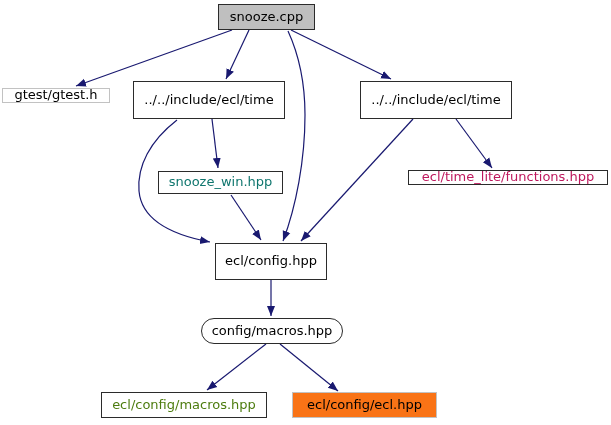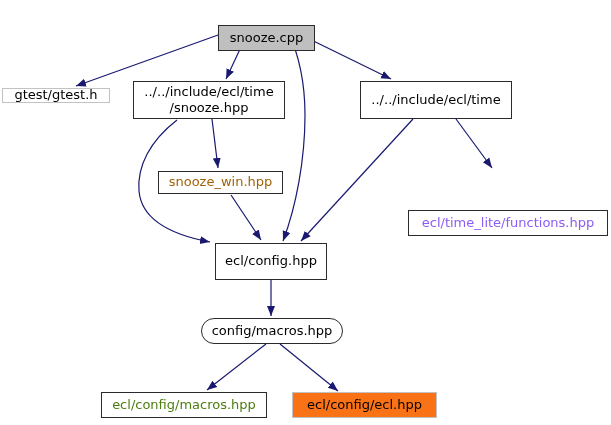--- a/index.html
+++ b/index.html
@@ -33,21 +33,20 @@
     font-size: 13px;
     line-height: 1.25;
     color: #000000;
     background: #ffffff;
     border: 1px solid #000000;
     white-space: nowrap;
     cursor: pointer;
   }
   .node.root {
     border-width: 1.5px;
-    margin-top: 21px;
   }
   .node-line {
     pointer-events: none;
   }
 </style>
 </head>
 <body>
 
 <div id="canvas" style="background: rgb(255, 255, 255);">
   <svg id="edges-layer" width="611" height="425" viewBox="0 0 611 425" xmlns="http://www.w3.org/2000/svg">
@@ -73,29 +72,28 @@
   </svg>
   <div id="nodes-layer">
       <div class="node root" title="snooze.cpp" style="left: 218px; top: 4px; width: 97px; height: 26px; color: rgb(0, 0, 0); background: rgb(191, 191, 191); border-color: rgb(43, 43, 43);">
         <div class="node-line">snooze.cpp</div>
       </div>
       <div class="node external" title="gtest/gtest.h" style="left: 2px; top: 88px; width: 108px; height: 15px; color: rgb(0, 0, 0); background: rgb(255, 255, 255); border-color: rgb(194, 194, 194);">
         <div class="node-line">gtest/gtest.h</div>
       </div>
       <div class="node internal" title="../../include/ecl/time/snooze.hpp" style="left: 133px; top: 81px; width: 152px; height: 38px; color: rgb(0, 0, 0); background: rgb(255, 255, 255); border-color: rgb(43, 43, 43);">
         <div class="node-line">../../include/ecl/time</div>
-        <div class="node-line">/snooze.hpp</div>
       </div>
       <div class="node internal" title="../../include/ecl/time/timestamp.hpp" style="left: 360px; top: 81px; width: 152px; height: 38px; color: rgb(0, 0, 0); background: rgb(255, 255, 255); border-color: rgb(43, 43, 43);">
         <div class="node-line">../../include/ecl/time</div>
       </div>
-      <div class="node internal" title="snooze_win.hpp" style="left: 158px; top: 171px; width: 125px; height: 23px; color: #a16207; background: rgb(255, 255, 255); border-color: rgb(43, 43, 43);">
+      <div class="node internal" title="snooze_win.hpp" style="left: 158px; top: 171px; width: 125px; height: 23px; color: #0f766e; background: rgb(255, 255, 255); border-color: rgb(43, 43, 43);">
         <div class="node-line">snooze_win.hpp</div>
       </div>
-      <div class="node internal" title="ecl/time_lite/functions.hpp" style="left: 408px; top: 170px; width: 200px; height: 26px; color: #8b5cf6; background: rgb(255, 255, 255); border-color: rgb(43, 43, 43); margin-top: 40px;">
+      <div class="node internal" title="ecl/time_lite/functions.hpp" style="left: 408px; top: 170px; width: 200px; height: 15px; color: #be185d; background: rgb(255, 255, 255); border-color: rgb(43, 43, 43);">
         <div class="node-line">ecl/time_lite/functions.hpp</div>
       </div>
       <div class="node internal" title="ecl/config.hpp" style="left: 215px; top: 243px; width: 112px; height: 37px; color: rgb(0, 0, 0); background: rgb(255, 255, 255); border-color: rgb(43, 43, 43);">
         <div class="node-line">ecl/config.hpp</div>
       </div>
       <div class="node internal" title="config/macros.hpp" style="left: 201px; top: 318px; width: 142px; height: 26px; color: rgb(0, 0, 0); background: rgb(255, 255, 255); border-color: rgb(43, 43, 43); border-radius: 13px;">
         <div class="node-line">config/macros.hpp</div>
       </div>
       <div class="node internal" title="ecl/config/macros.hpp" style="left: 101px; top: 392px; width: 166px; height: 26px; color: #4d7c0f; background: rgb(255, 255, 255); border-color: rgb(43, 43, 43);">
         <div class="node-line">ecl/config/macros.hpp</div>

